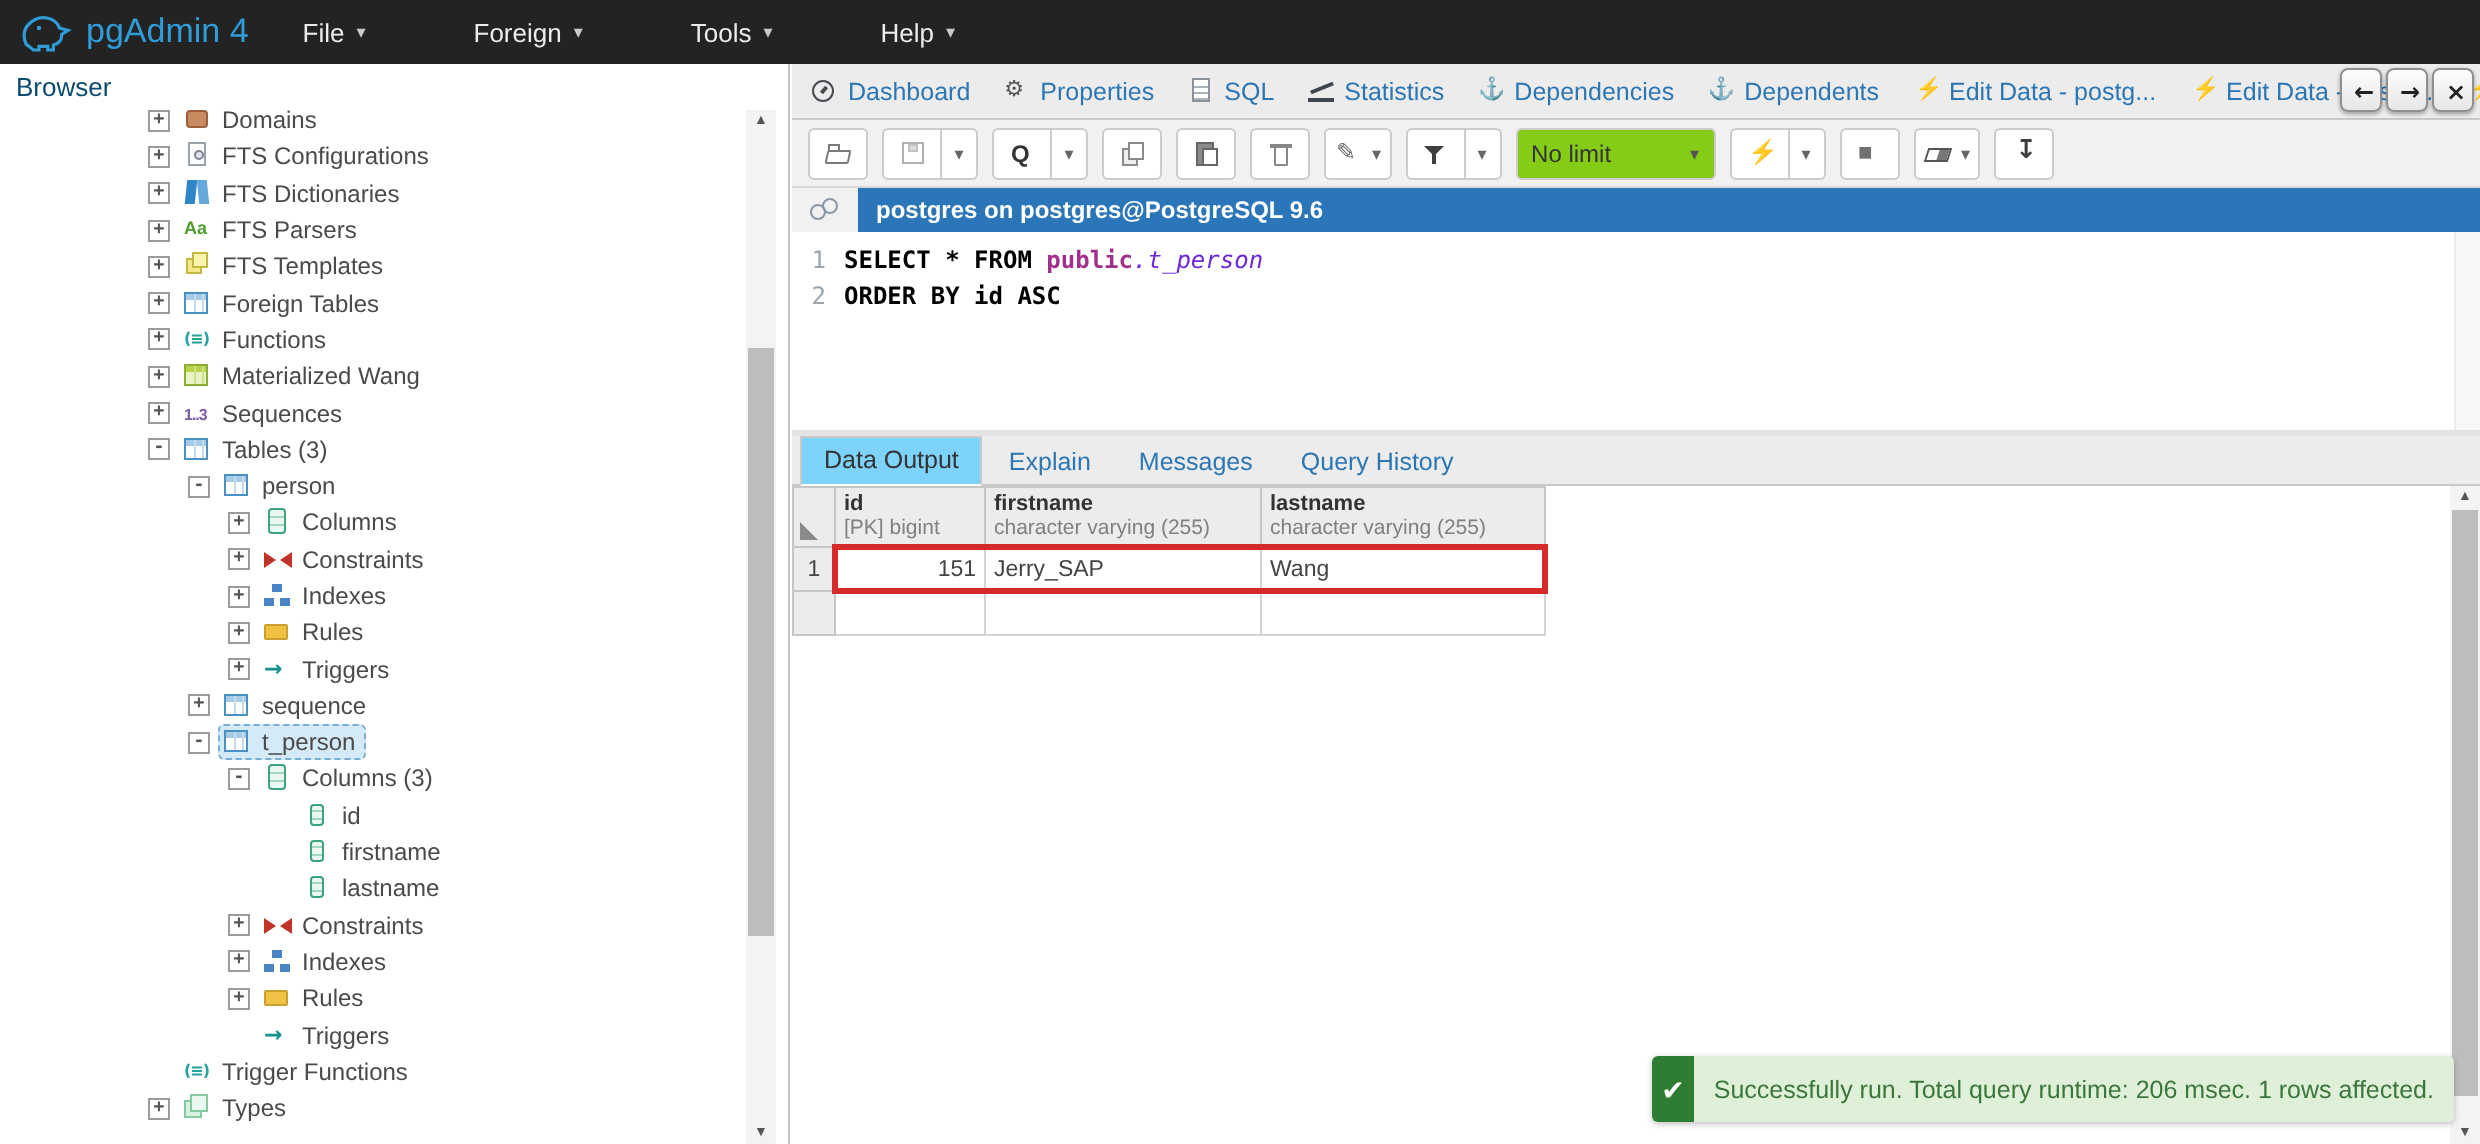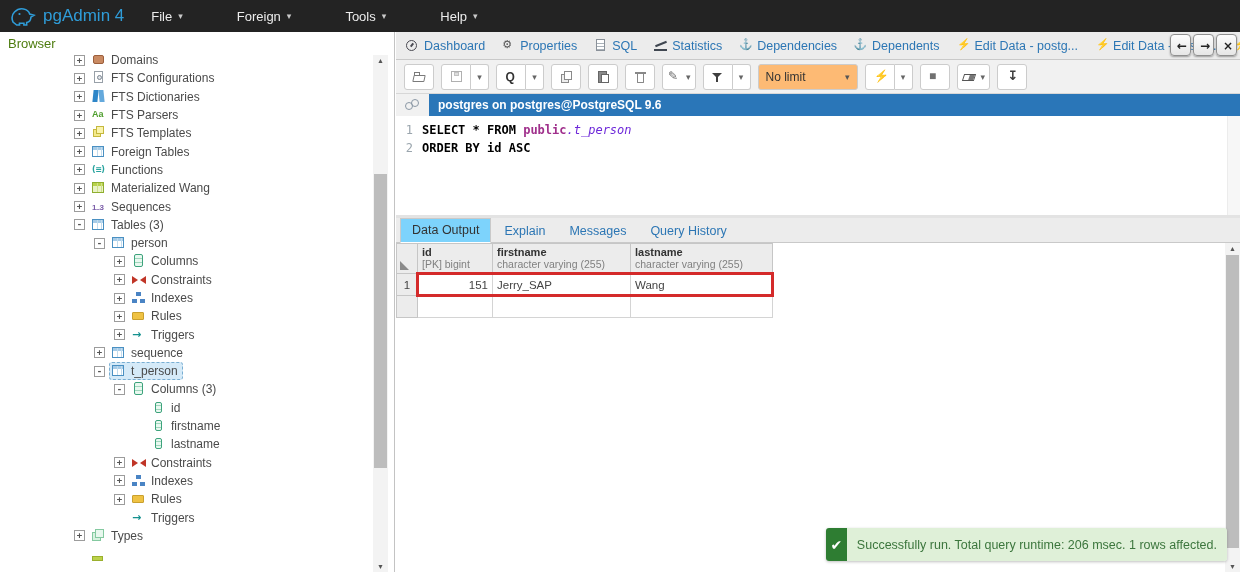--- a/index.html
+++ b/index.html
@@ -10,21 +10,21 @@
   
   .menubar{position:absolute;left:0;top:0;right:0;height:32px;background:#232323;display:flex;align-items:center;z-index:30;}
   .logo{display:flex;align-items:center;gap:7px;padding:0 12px 0 10px;}
   .logo-text{color:#2f9cd8;font-size:17px;}
   .menu-items{display:flex;height:100%;gap:24px;}
   .menu-item{display:flex;align-items:center;padding:0 15px;color:#ececec;font-size:13px;cursor:default;}
   .menu-item .caret{color:#c9c9c9;font-size:9px;margin-left:6px;}
 
   
   .sidebar{position:absolute;left:0;top:32px;width:395px;bottom:0;background:#fff;border-right:1px solid #c3c3c3;overflow:hidden;}
-  .sidebar-title{height:23px;line-height:23px;padding-left:8px;font-size:13px;color:#4d7c0f;}
+  .sidebar-title{height:23px;line-height:23px;padding-left:8px;font-size:13px;color:#0c4a6e;}
   .tree{position:absolute;left:0;top:23px;right:22px;bottom:0;overflow:hidden;}
   .tree-inner{margin-top:-4px;}
   .trow{height:18.3px;display:flex;align-items:center;font-size:12px;color:#4a4a4a;white-space:nowrap;}
   .exp{flex:none;width:11px;height:11px;border:1px solid #9c9c9c;background:#fff;color:#555;
        font:bold 9px/9px "DejaVu Sans Mono",monospace;text-align:center;margin-right:4px;}
   .exp.hid{visibility:hidden;}
   .node{display:inline-flex;align-items:center;padding:1px 4px 1px 2px;border:1px solid transparent;border-radius:3px;}
   .node.sel{background:#d5eaf8;border:1px dashed #79aed2;}
   .tlabel{margin-left:0;}
 
@@ -92,21 +92,21 @@
   .navbtn{width:21px;height:22px;border:1px solid #8f8f8f;border-radius:4px;background:linear-gradient(#fdfdfd,#e6e6e6);
           color:#222;font:bold 12px/20px "DejaVu Sans",sans-serif;text-align:center;box-shadow:0 1px 2px rgba(0,0,0,.35);}
 
   .toolbar{height:34px;background:#f1f1f1;border-bottom:1px solid #d7d7d7;display:flex;align-items:center;padding-left:8px;}
   .btngroup{display:flex;margin-right:7px;}
   .btn{height:26px;min-width:30px;background:#fff;border:1px solid #ccc;border-radius:3px;display:flex;align-items:center;justify-content:center;padding:0 4px;}
   .btngroup .btn:not(:first-child){border-left:none;border-radius:0 3px 3px 0;min-width:18px;}
   .btngroup .btn:not(:last-child){border-radius:3px 0 0 3px;}
   .btn .caret{color:#666;font-size:9px;}
   .btn .caret.inline{margin-left:4px;}
-  .limit-select{height:26px;width:100px;background:#fdba74;border:1px solid #ccc;border-radius:3px;display:flex;align-items:center;
+  .limit-select{height:26px;width:100px;background:#84cc16;border:1px solid #ccc;border-radius:3px;display:flex;align-items:center;
                 justify-content:space-between;padding:0 7px;font-size:12px;color:#333;margin-right:7px;}
   .limit-select .caret{color:#555;font-size:9px;}
   .tbi{position:relative;display:inline-block;width:15px;height:14px;}
   .tbi::before,.tbi::after{content:"";position:absolute;box-sizing:border-box;}
   .tbi.open-file::before{left:1px;top:5px;width:12px;height:7px;border:1px solid #7a7a7a;border-radius:1px;transform:skewX(-12deg);}
   .tbi.open-file::after{left:2px;top:2px;width:6px;height:4px;border:1px solid #7a7a7a;border-bottom:none;}
   .tbi.save::before{left:2px;top:1px;width:11px;height:11px;border:1px solid #b0b0b0;background:#fff;}
   .tbi.save::after{left:5px;top:2px;width:5px;height:4px;background:#ddd;border:1px solid #c2c2c2;}
   .tbi.find::before{content:"Q";left:2px;top:0;font:bold 12px "Liberation Sans",sans-serif;color:#333;}
   .tbi.copy::before{left:2px;top:4px;width:8px;height:9px;border:1px solid #8a8a8a;background:#eee;}
@@ -371,20 +371,27 @@
             <span class="node">
               <span class="ti rules"></span>
               <span class="tlabel">Rules</span>
             </span>
           </div>
           <div class="trow" style="padding-left: 114px;">
             <span class="exp hid">+</span>
             <span class="node">
               <span class="ti triggers"></span>
               <span class="tlabel">Triggers</span>
+            </span>
+          </div>
+          <div class="trow" style="padding-left: 74px;">
+            <span class="exp hid">+</span>
+            <span class="node">
+              <span class="ti trigger-functions"></span>
+              <span class="tlabel">Trigger Functions</span>
             </span>
           </div>
           <div class="trow" style="padding-left: 74px;">
             <span class="exp">+</span>
             <span class="node">
               <span class="ti types"></span>
               <span class="tlabel">Types</span>
             </span>
           </div>
           <div class="trow" style="padding-left: 74px;">

